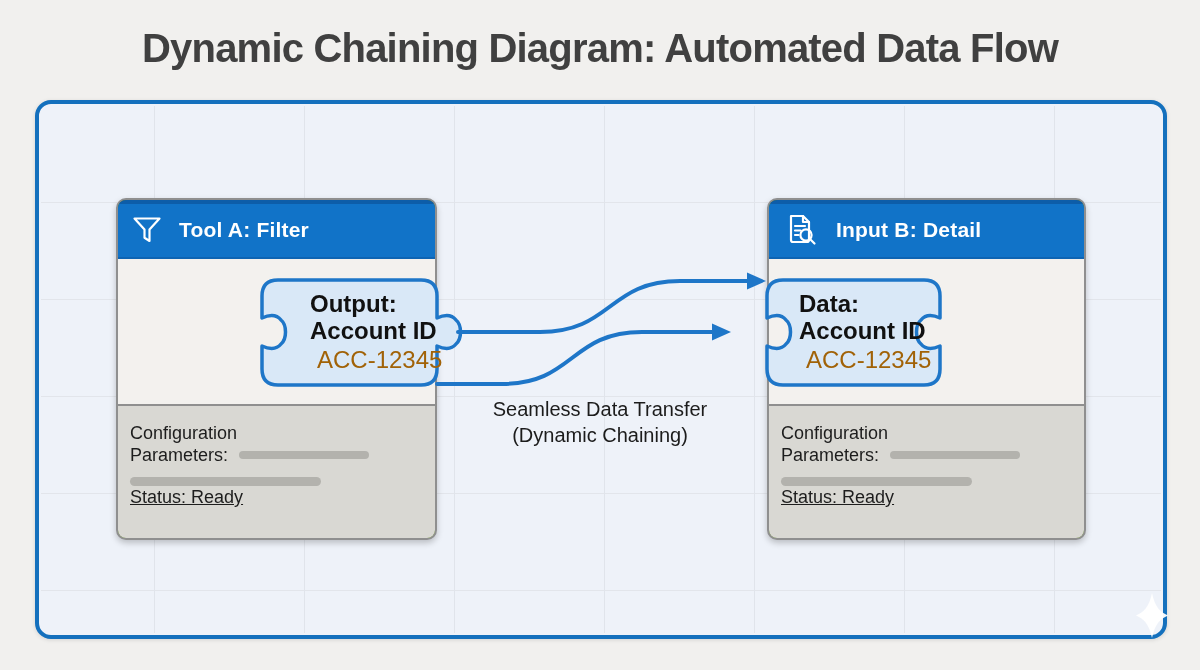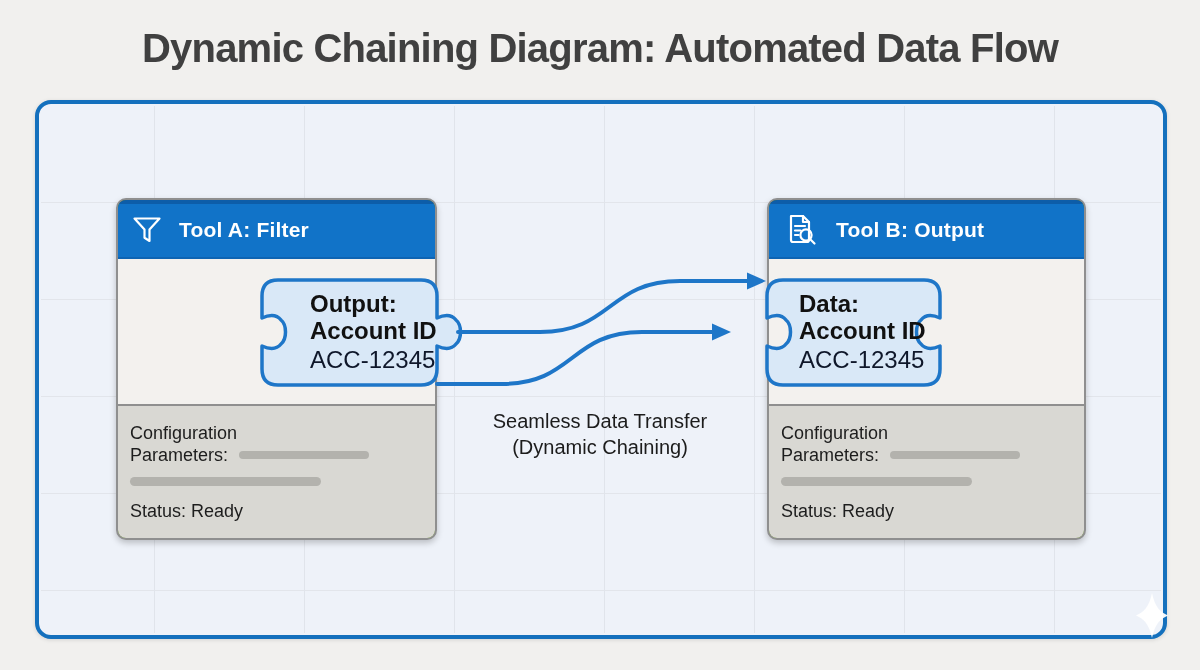--- a/index.html
+++ b/index.html
@@ -95,45 +95,45 @@
   .cfg-title { line-height: 22px; }
   .cfg-param-row { line-height: 22px; white-space: nowrap; }
   .cfg-bar {
     display: inline-block;
     background: #b3b2ad;
     border-radius: 5px;
     vertical-align: middle;
   }
   .bar-inline { width: 130px; height: 8px; margin-left: 11px; margin-top: -2px; }
   .bar-wide { display: block; width: 191px; height: 9px; margin-top: 11px; }
-  .cfg-status { margin-top: 14px; line-height: 22px; }
+  .cfg-status { line-height: 22px; text-decoration: underline; }
 
   .svg-overlay {
     position: absolute;
     inset: 0;
     z-index: 5;
     pointer-events: none;
   }
 
   .piece-text {
     position: absolute;
     z-index: 6;
     font-size: 24px;
     line-height: 27px;
     color: #111111;
   }
   .piece-text .bold { font-weight: bold; }
-  .piece-text .value { margin-top: 2px; font-weight: normal; color: #0f172a; }
+  .piece-text .value { margin-top: 2px; font-weight: normal; color: #a16207; margin-left: 7px; }
   .output-text { left: 310px; top: 290px; }
   .input-text  { left: 799px; top: 290px; }
 
   .flow-label {
     position: absolute;
     z-index: 6;
-    top: 408px;
+    top: 396px;
     left: 600px;
     transform: translateX(-50%);
     text-align: center;
     font-size: 20px;
     line-height: 26px;
     color: #1c1c1c;
     white-space: nowrap;
   }
 </style>
 </head>
@@ -173,21 +173,21 @@
         <svg width="36" height="36" viewBox="0 0 36 36" fill="none" stroke="#ffffff" stroke-width="2.2" stroke-linejoin="round" stroke-linecap="round">
           <path d="M 8 4 H 20 L 26 10 V 28 A 2 2 0 0 1 24 30 H 10 A 2 2 0 0 1 8 28 Z"></path>
           <path d="M 20 4 V 10 H 26"></path>
           <path d="M 12 14 H 22"></path>
           <path d="M 12 18.5 H 17.5"></path>
           <path d="M 12 23 H 15.5"></path>
           <circle cx="23" cy="23" r="5.6"></circle>
           <path d="M 27.2 27.2 L 31.5 31.5"></path>
         </svg>
       </span>
-      <span class="title">Tool B: Output</span>
+      <span class="title">Input B: Detail</span>
     </div>
     <div class="tool-body"></div>
     <div class="tool-config">
       <div class="cfg-title">Configuration</div>
       <div class="cfg-param-row">
         <span>Parameters:</span><span class="cfg-bar bar-inline"></span>
       </div>
       <span class="cfg-bar bar-wide"></span>
       <div class="cfg-status">Status: Ready</div>
     </div>

